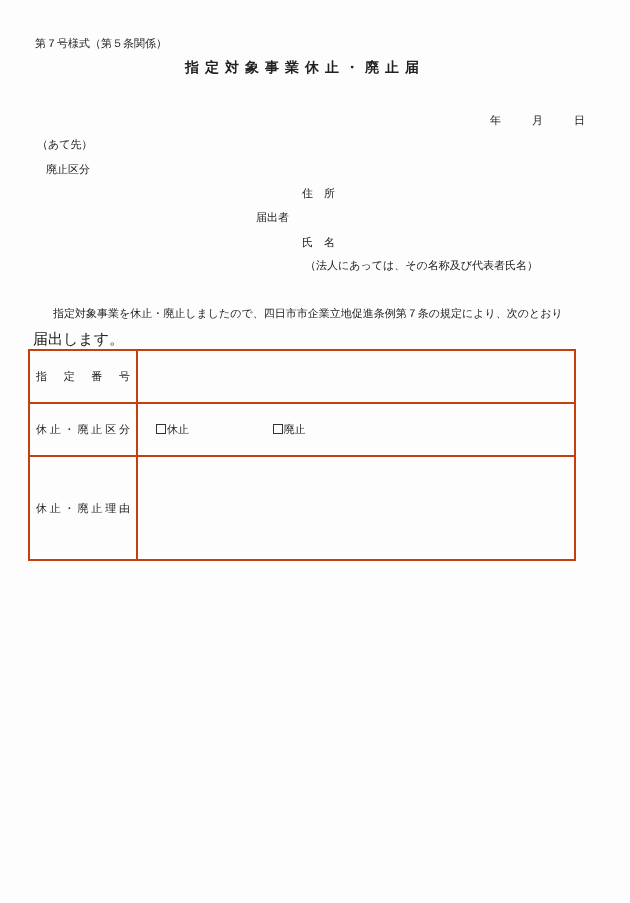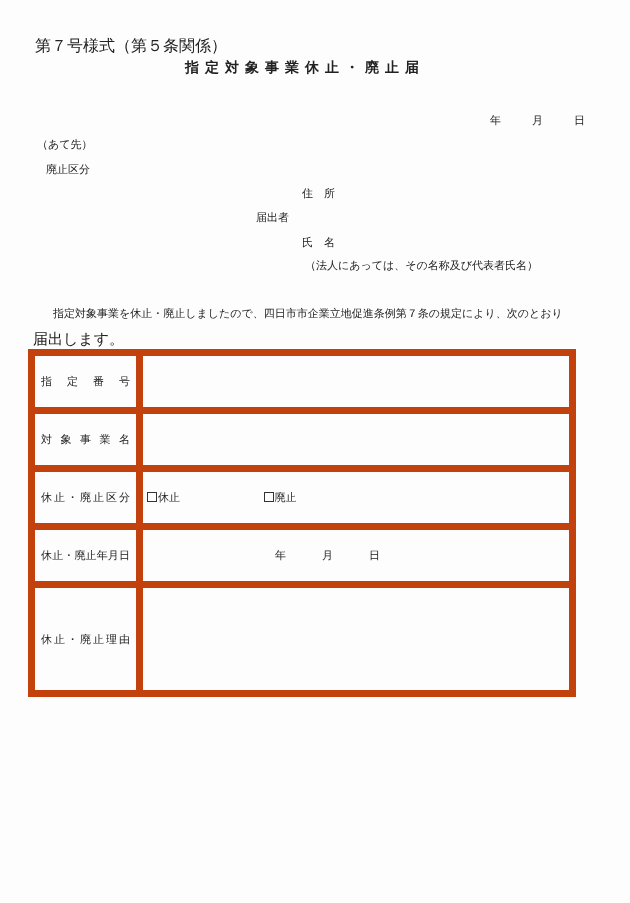--- a/index.html
+++ b/index.html
@@ -2,44 +2,44 @@
 <html><head>
 <meta charset="utf-8">
 <style>
   html, body { margin: 0; padding: 0; }
   body {
     width: 630px; height: 903px; background: #fdfdfd; position: relative; overflow: hidden;
     font-family: "DejaVu Serif", "Liberation Serif", serif; color: #222;
     font-size: 11px;
   }
   .abs { position: absolute; white-space: nowrap; }
-  .form-no { left: 35px; top: 36px; font-size: 16px; text-align: right; }
+  .form-no { left: 35px; top: 36px; font-size: 11px; text-align: right; }
   .title { left: 185px; top: 59px; font-size: 14px; font-weight: bold; letter-spacing: 6px; }
   .date-row { left: 490px; top: 113px; font-size: 11px; }
   .date-row span { display: inline-block; }
   .addressee-label { left: 37px; top: 137px; }
   .addressee { left: 46px; top: 162px; }
   .addr-label { left: 302px; top: 186px; }
   .notifier-label { left: 256px; top: 210px; }
   .name-label { left: 302px; top: 235px; text-align: center; }
   .corp-note { left: 305px; top: 258px; }
   .body-text { left: 42px; top: 306px; font-size: 11px; }
   .body-text2 { left: 33px; top: 330px; font-size: 15px; }
   table.form {
     position: absolute; left: 28px; top: 349px; width: 548px;
     border-collapse: collapse; font-size: 11px;
   }
-  table.form td { border: 7px solid #c2410c; padding: 0; }
+  table.form td { border: 2px solid #c2410c; padding: 0; }
   table.form td.label { width: 108px; padding-left: 6px; text-align: justify; text-align-last: justify; padding-right: 6px; box-sizing: border-box; }
   .r1 td { height: 51px; }
   .r2 td { height: 51px; }
   .r3 td { height: 51px; }
   .r4 td { height: 51px; }
   .r5 td { height: 102px; }
-  .check { display: inline-block; margin-left: 4px; text-align: right; }
+  .check { display: inline-block; margin-left: 18px; text-align: right; }
   .check2 { display: inline-block; margin-left: 80px; }
   .box { display: inline-block; width: 8px; height: 8px; border: 1px solid #333; margin-right: 1px; vertical-align: -1px; }
   .date-cell { padding-left: 132px !important; }
 </style>
 </head>
 <body>
 
 <div class="abs form-no">第７号様式（第５条関係）</div>
 <div class="abs title">指定対象事業休止・廃止届</div>
 
@@ -61,35 +61,25 @@
 
 <div class="abs body-text">　指定対象事業を休止・廃止しましたので、四日市市企業立地促進条例第７条の規定により、次のとおり</div>
 <div class="abs body-text2">届出します。</div>
 
 <table class="form">
   <tbody>
       <tr class="r1">
     <td class="label">指定番号</td>
     <td></td>
   </tr>
-  <tr class="r2">
-    <td class="label">対象事業名</td>
-    <td></td>
-  </tr>
   <tr class="r3">
     <td class="label">休止・廃止区分</td>
     <td>
       <span class="check"><span class="box"></span><span>休止</span></span>
       <span class="check2"><span class="box"></span><span>廃止</span></span>
-    </td>
-  </tr>
-  <tr class="r4">
-    <td class="label">休止・廃止年月日</td>
-    <td class="date-cell">
-      <span>年</span><span style="display:inline-block;width:36px"></span><span>月</span><span style="display:inline-block;width:36px"></span><span>日</span>
     </td>
   </tr>
   <tr class="r5">
     <td class="label">休止・廃止理由</td>
     <td></td>
   </tr>
 </tbody>
   </table>
 
 </body></html>

